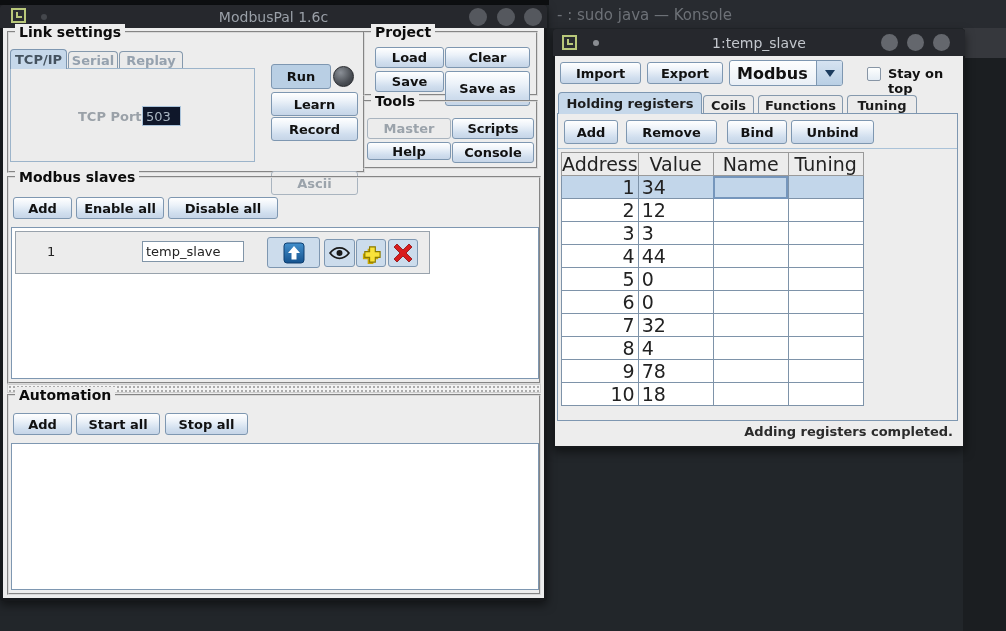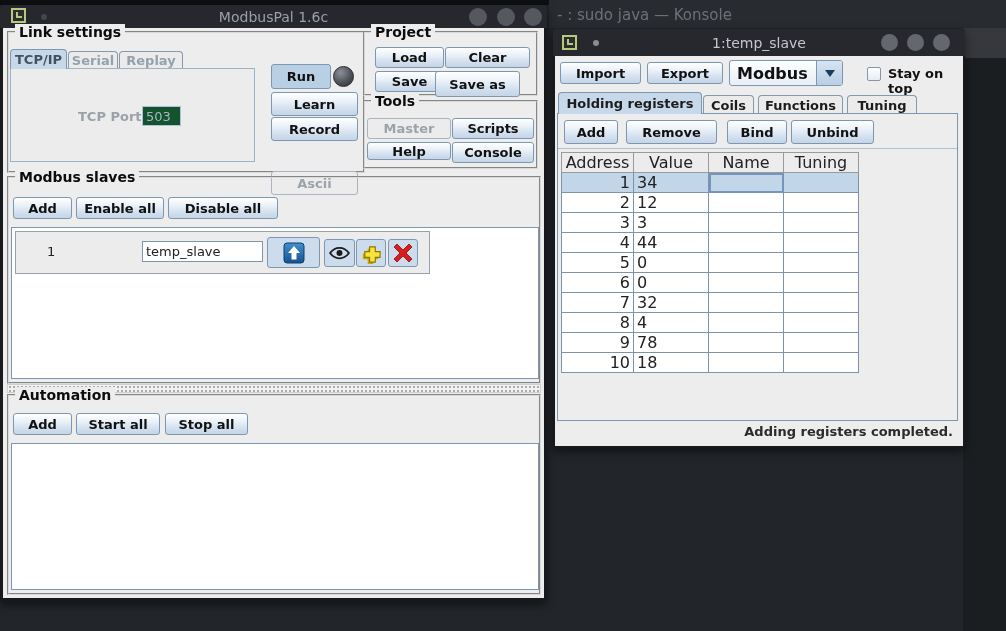--- a/index.html
+++ b/index.html
@@ -57,21 +57,21 @@
   .btn.icon-btn { background:#ccdcec; }
 
   .tab { position:absolute; display:flex; align-items:center; justify-content:center;
          font-size:13px; font-weight:bold; border:1px solid #8599ad; border-bottom:none;
          border-radius:4px 4px 0 0; background:#ebebeb; color:#1c1c1c; }
   .tab.selected { background:#c6d8ea; border-color:#7e97b1; z-index:2; }
   .tab.dim { color:#95a1ae; }
 
   .txt-input { position:absolute; border:1px solid #8195a8; background:#fff; font-family:"DejaVu Sans",sans-serif;
                font-size:13px; color:#222; padding:0 3px; }
-  .txt-input.ghost { background:#14532d; border-color:#aac3da; color:#a9b6c2; }
+  .txt-input.ghost { background:#0f172a; border-color:#aac3da; color:#a9b6c2; }
 
   .whitebox { position:absolute; background:#fff; border:1px solid #7e97b1; }
 
   #splitter { left:4px; top:356px; width:534px; height:9px; background:#f2f2f2;
               background-image:radial-gradient(#ababab 1px, transparent 1.2px);
               background-size:4px 4px; border:1px solid #cfcfcf; }
 
   
   #run-led { left:330px; top:38px; width:21px; height:21px; border-radius:50%;
              background:radial-gradient(circle at 35% 30%, #8b9097, #4a4e54 60%, #303338);
@@ -93,21 +93,21 @@
   #stay-checkbox { left:312px; top:11px; width:14px; height:14px; border:1px solid #8795a5; border-radius:2px;
                    background:linear-gradient(to bottom,#fdfefe,#e4ecf4); }
   #stay-label { left:333px; top:10px; font-size:13px; font-weight:bold; color:#111; }
 
   
   #tabpane { left:2px; top:57px; width:401px; height:308px; border:1px solid #7e97b1; background:#ededed; }
   #toolbar-line { left:3px; top:92px; width:399px; height:1px; background:#aac2d8; }
 
   
   #registers-table { position:absolute; left:6px; top:96px; border-collapse:collapse; table-layout:fixed;
-                     font-size:16px; background:#ededed; }
+                     font-size:19px; background:#ededed; }
   #registers-table th { background:#ececec; border:1px solid #9a9a9a; font-weight:normal; color:#222;
                         height:16px; text-align:center; overflow:hidden; }
   #registers-table td { background:#fff; border:1px solid #7e93a9; height:15px; padding:0 3px; color:#222; overflow:hidden; }
   #registers-table col.c-address { width:72px; } #registers-table col.c-value { width:75px; }
   #registers-table col.c-name { width:75px; } #registers-table col.c-binding { width:75px; }
   #registers-table td.col-address { text-align:right; }
   #registers-table tr.selected td { background:#c2d6ea; }
   #registers-table td.focused { outline:2px solid #7596bc; outline-offset:-2px; }
 
   #status-text { position:absolute; right:10px; top:368px; font-size:13px; font-weight:bold; color:#2b2b2b; }
@@ -173,21 +173,21 @@
     </div>
     <div class="btn" style="left:372px; top:19px; width:69px; height:21px;text-align:right;">
       <span>Load</span>
     </div>
     <div class="btn" style="left:442px; top:19px; width:85px; height:21px;">
       <span>Clear</span>
     </div>
     <div class="btn" style="left:372px; top:43px; width:69px; height:21px;">
       <span>Save</span>
     </div>
-    <div class="btn" style="left:432px; top:43px; width:85px; height:26px;">
+    <div class="btn" style="left:442px; top:43px; width:85px; height:35px;">
       <span>Save as</span>
     </div>
 
     <div class="group" style="left:360px; top:72px; width:175px; height:69px;">
       <span class="group-title">Tools</span>
     </div>
     <div class="btn disabled" style="left:364px; top:90px; width:84px; height:21px;">
       <span>Master</span>
     </div>
     <div class="btn" style="left:449px; top:90px; width:82px; height:21px;">
@@ -209,21 +209,21 @@
     <div class="btn" style="left:73px; top:169px; width:88px; height:22px;">
       <span>Enable all</span>
     </div>
     <div class="btn" style="left:165px; top:169px; width:110px; height:22px;text-align:center;">
       <span>Disable all</span>
     </div>
     <div class="whitebox" style="left:8px; top:199px; width:528px; height:152px;"></div>
 
     <div class="abs" id="slave-panel"></div>
     <div class="lbl" id="slave-id">1</div>
-    <input class="txt-input" style="left: 139px; top: 213px; width: 121px; height: 21px;" value="temp_slave">
+    <input class="txt-input" style="left: 139px; top: 213px; width: 102px; height: 21px;" value="temp_slave">
 
     <div class="btn pressed icon-btn" style="left:264px; top:209px; width:53px; height:31px;">
       <svg width="22" height="22" viewBox="0 0 22 22">
         <defs>
             <linearGradient id="bg" x1="0" y1="0" x2="0" y2="1">
           <stop offset="0" stop-color="#4390cd"></stop>
               <stop offset="1" stop-color="#15538f"></stop>
         </linearGradient>
           </defs>
         <rect x="1" y="1" width="20" height="20" rx="3" fill="url(#bg)" stroke="#0e3f70"></rect>

